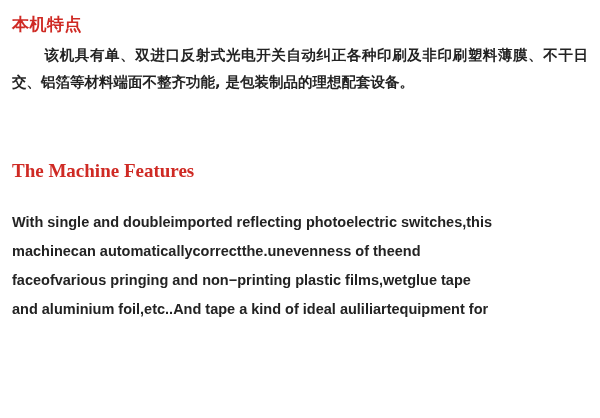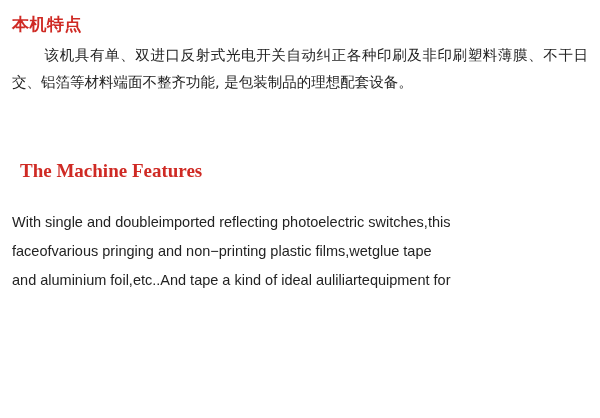--- a/index.html
+++ b/index.html
@@ -17,20 +17,21 @@
     position: relative;
     width: 600px;
     height: 348px;
     box-sizing: border-box;
     padding: 0;
   }
   .section {
     position: absolute;
     left: 12px;
     width: 576px;
+    font-weight: bold;
   }
   .heading-cn {
     color: #cf2a24;
     font-weight: bold;
     font-size: 17px;
     letter-spacing: 0.5px;
     line-height: 20px;
     font-family: "DejaVu Sans", "Liberation Sans", sans-serif;
   }
   .heading-en {
@@ -58,33 +59,34 @@
     line-height: 29px;
     text-align: justify;
     font-family: "Liberation Sans", sans-serif;
   }
   .body-en .line {
     display: block;
     white-space: nowrap;
   }
   .pos-h1 { top: 14px; }
   .pos-p1 { top: 42px; }
-  .pos-h2 { top: 160px; margin-left: 8px; }
+  .pos-h2 { top: 160px; }
   .pos-p2 { top: 208px; }
 </style>
 </head>
 <body>
 
 <div class="page">
 
   <div class="section pos-h1 heading-cn">本机特点</div>
 
   <div class="section pos-p1 body-cn"><span class="indent"></span><span>该机具有单、双进口反射式光电开关自动纠正各种印刷及非印刷塑料薄膜、不干日交、铝箔等材料端面不整齐功能, 是包装制品的理想配套设备。</span></div>
 
   <div class="section pos-h2 heading-en">The Machine Features</div>
 
   <div class="section pos-p2 body-en">
     <span class="line">With single and doubleimported reflecting photoelectric switches,this</span>
+    <span class="line">machinecan  automaticallycorrectthe.unevenness  of  theend</span>
     <span class="line">faceofvarious  pringing  and  non−printing  plastic  films,wetglue  tape</span>
     <span class="line">and aluminium foil,etc..And tape a kind of ideal auliliartequipment for</span>
   </div>
 
 </div>
 
 </body></html>

